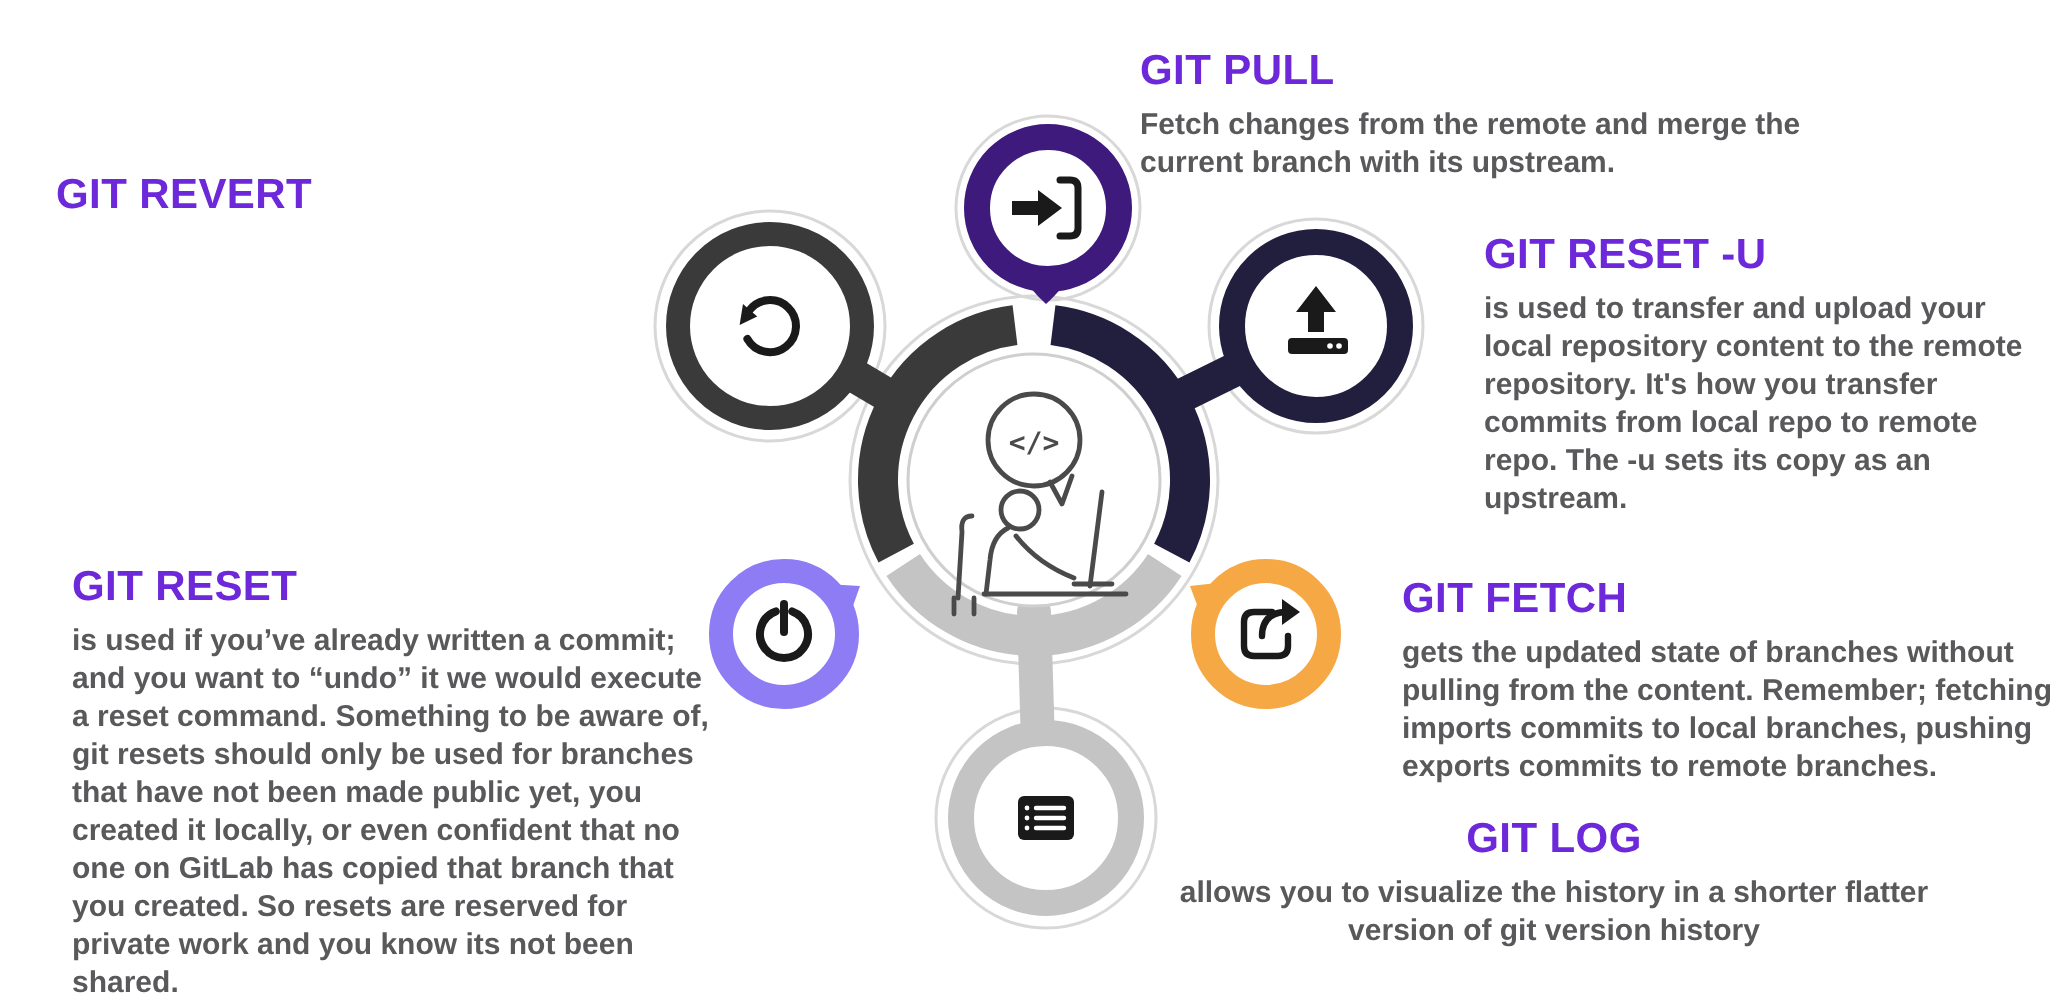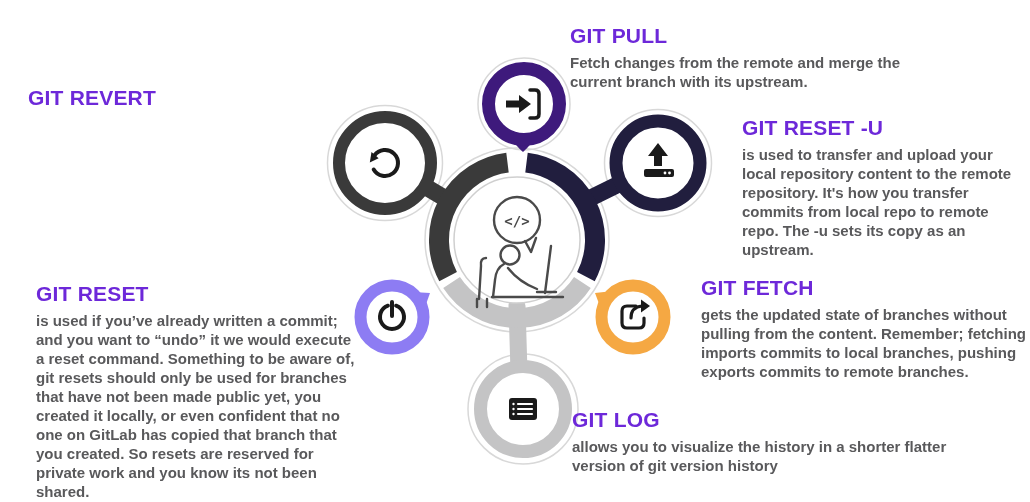--- a/index.html
+++ b/index.html
@@ -121,23 +121,23 @@
   <div class="tblock" style="left:742px;top:116px;width:272px;">
     <h2>GIT RESET -U</h2>
     <p>is used to transfer and upload  your local repository content to the remote repository.  It's how you transfer commits from local repo to remote repo.  The -u sets its copy as an upstream.</p>
   </div>
 
   <div class="tblock align-right res-pad" style="left:36px;top:254px;width:324px;margin-top:28px;">
     <h2>GIT RESET</h2>
     <p>is used if you’ve already written a commit; and you want to “undo” it  we would execute a reset command.  Something to be aware of, git resets should only be used for branches that have not been made public yet, you created it locally, or even confident that no one on GitLab has copied that branch that you created.  So resets are reserved for private work and you know its not been shared.</p>
   </div>
 
-  <div class="tblock" style="left:701px;top:276px;width:330px;">
+  <div class="tblock" style="left:701px;top:288px;width:330px;">
     <h2>GIT FETCH</h2>
     <p>gets the updated state of branches without pulling from the content.   Remember; fetching imports commits to local branches, pushing exports commits to remote branches.</p>
   </div>
 
-  <div class="tblock" style="left:572px;top:408px;width:410px;">
+  <div class="tblock" style="left:572px;top:408px;width:410px;text-align:center;">
     <h2>GIT LOG</h2>
     <p>allows you to visualize the history in a shorter flatter version of git version history</p>
   </div>
 
 </div>
 
 </body></html>

